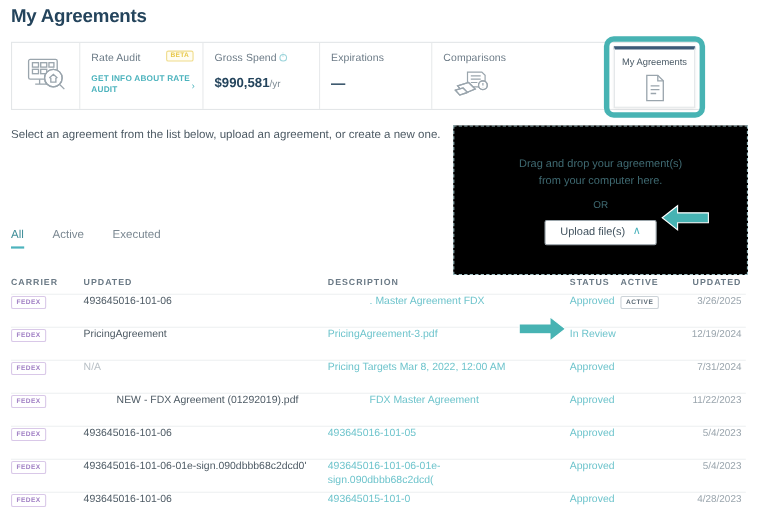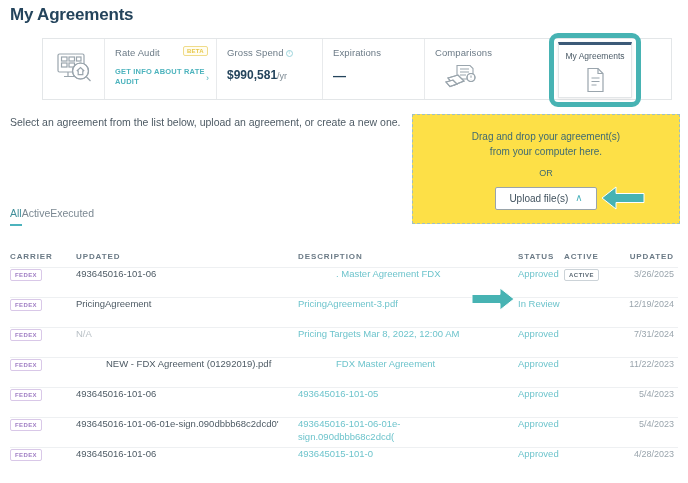--- a/index.html
+++ b/index.html
@@ -34,21 +34,20 @@
   .summary-bar {
     position: absolute;
     left: 10px;
     top: 38px;
     width: 630px;
     height: 62px;
     border: 1px solid #e3e6e8;
     background: #ffffff;
     display: flex;
     align-items: stretch;
-    margin-left: 32px;
   }
 
   .sum-cell {
     border-right: 1px solid #e8eaec;
     padding: 8px 10px 6px 10px;
     position: relative;
     display: flex;
     flex-direction: column;
     justify-content: flex-start;
   }
@@ -176,22 +175,22 @@
     font-size: 10.5px;
     color: #4d5a64;
   }
 
   
   .dropzone {
     position: absolute;
     left: 412px;
     top: 114px;
     width: 268px;
-    height: 110px;
-    background: #fde047;
+    height: 136px;
+    background: #000000;
     border: 1px dashed #9fbfc4;
     display: flex;
     flex-direction: column;
     align-items: center;
     justify-content: center;
   }
   .dz-text {
     font-size: 10px;
     color: #3f6a72;
     text-align: center;
@@ -221,20 +220,21 @@
   .anno-arrow { position: absolute; z-index: 5; pointer-events: none; }
   .arrow-upload { left: 600px; top: 183px; }
   .arrow-table  { left: 470px; top: 284px; }
 
   
   .tabs {
     position: absolute;
     left: 10px;
     top: 207px;
     display: flex;
+    gap: 26px;
   }
   .tab-item {
     font-size: 10.5px;
     color: #7b8892;
     padding-bottom: 7px;
     cursor: pointer;
     position: relative;
   }
   .tab-item.active { color: #3f8e99; }
   .tab-item.active::after {

